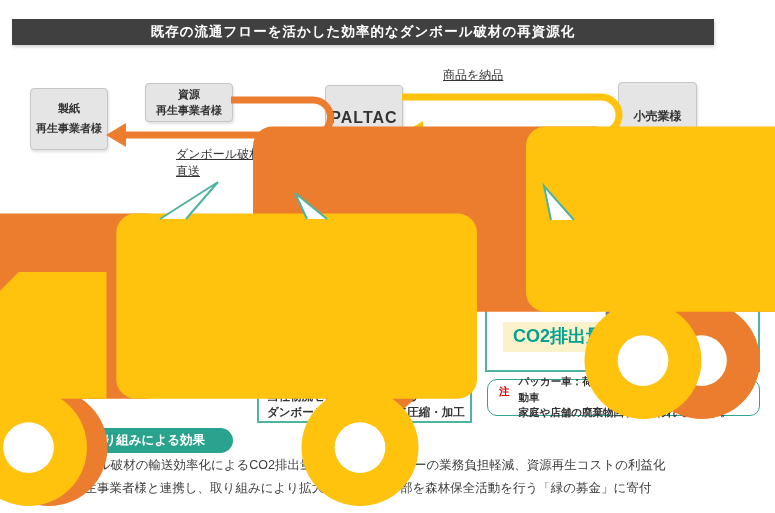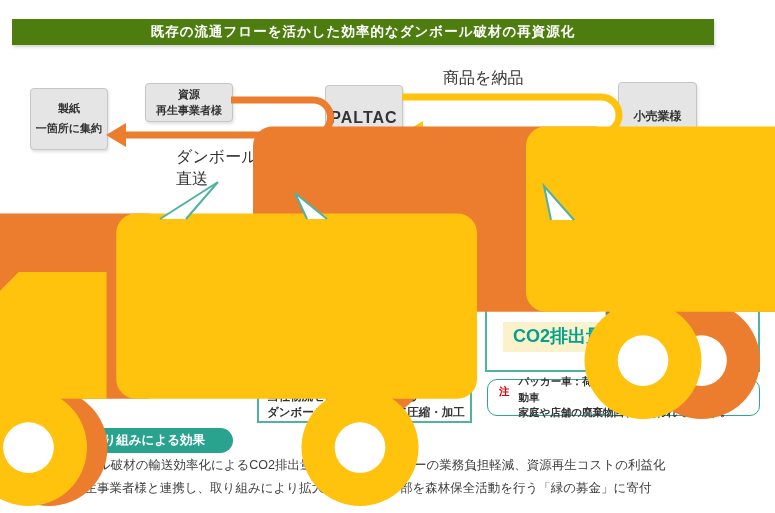--- a/index.html
+++ b/index.html
@@ -2,35 +2,35 @@
 <html><head>
 <meta charset="utf-8">
 <style>
   html,body{margin:0;padding:0;background:#fff;}
   #stage{position:relative;width:775px;height:513px;background:#fff;overflow:hidden;
          font-family:"Liberation Sans","DejaVu Sans",sans-serif;color:#333;}
   .abs{position:absolute;}
   .pre{white-space:pre-line;}
 
   
-  .title-bar{left:12px;top:19px;width:702px;height:26px;background:#4d7c0f;color:#fff;
+  .title-bar{left:12px;top:19px;width:702px;height:26px;background:#404040;color:#fff;
              display:flex;align-items:center;justify-content:center;font-weight:bold;
              font-size:13.5px;letter-spacing:1px;box-shadow:1px 2px 3px rgba(0,0,0,.18);}
 
   
   .node{background:#e5e5e5;border:1px solid #C6C6C6;border-radius:4px;
         display:flex;align-items:center;justify-content:center;text-align:center;
         font-weight:bold;color:#333;box-shadow:1px 2px 3px rgba(0,0,0,.12);}
   .node-paper{left:30px;top:88px;width:76px;height:60px;font-size:11px;line-height:1.8;}
   .node-recycler{left:145px;top:83px;width:86px;height:37px;font-size:11px;line-height:1.45;}
   .node-paltac{left:325px;top:85px;width:76px;height:63px;font-size:16px;letter-spacing:1px;}
   .node-retailer{left:618px;top:82px;width:77px;height:66px;font-size:12px;}
 
   
-  .flabel{font-size:16px;color:#333;line-height:1.4;}
+  .flabel{font-size:12px;color:#333;line-height:1.4;text-decoration:underline;}
   .lbl-deliver{left:443px;top:67px;}
   .lbl-direct{left:176px;top:146px;}
   .lbl-cube{left:320px;top:151px;width:90px;text-align:center;}
   .lbl-return{left:486px;top:148px;}
 
   
   .callout{background:#fff;border:2px solid #4FB3A1;}
   .co-left{left:32px;top:217px;width:211px;height:151px;}
   .co-mid{left:257px;top:217px;width:211px;height:202px;}
   .co-right{left:485px;top:218px;width:271px;height:150px;}
@@ -67,21 +67,21 @@
   svg.overlay{position:absolute;left:0;top:0;width:775px;height:513px;pointer-events:none;z-index:10;}
 </style>
 </head>
 <body>
 
 <div id="stage">
 
   <div class="abs title-bar">既存の流通フローを活かした効率的なダンボール破材の再資源化</div>
 
   <div class="abs node node-paper pre">製紙
-一箇所に集約</div>
+再生事業者様</div>
   <div class="abs node node-recycler pre">資源
 再生事業者様</div>
   <div class="abs node node-paltac">PALTAC</div>
   <div class="abs node node-retailer">小売業様</div>
 
   <div class="abs flabel lbl-deliver">商品を納品</div>
   <div class="abs flabel lbl-direct pre">ダンボール破材を
 直送</div>
   <div class="abs flabel lbl-cube pre">キューブ状に
 圧縮・加工</div>

